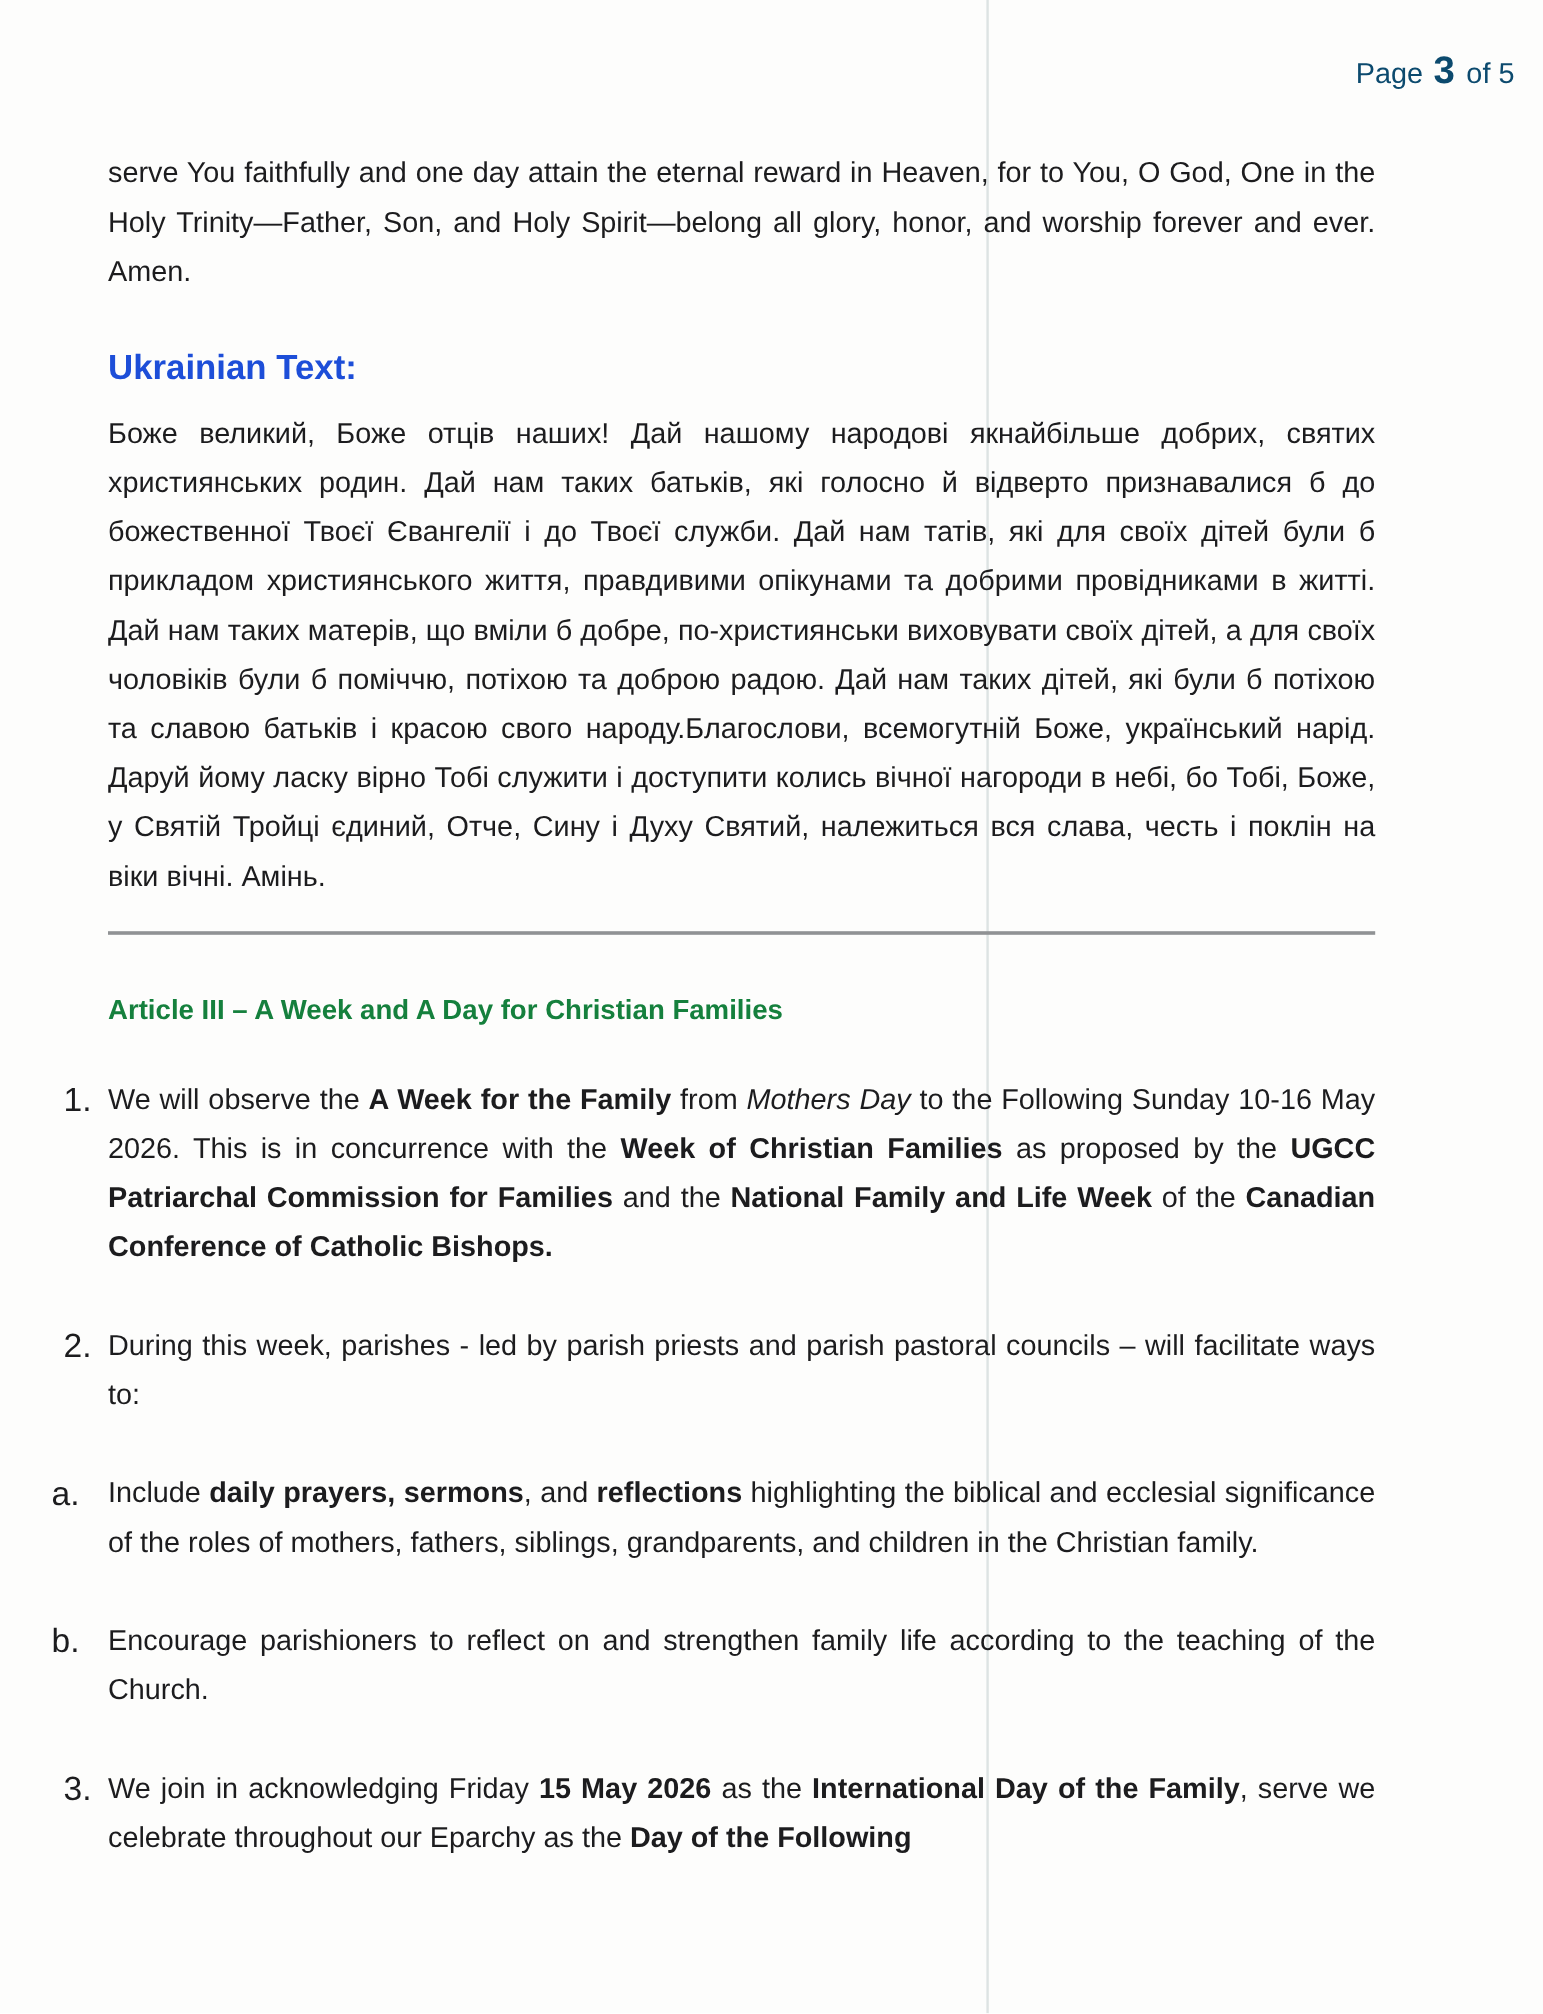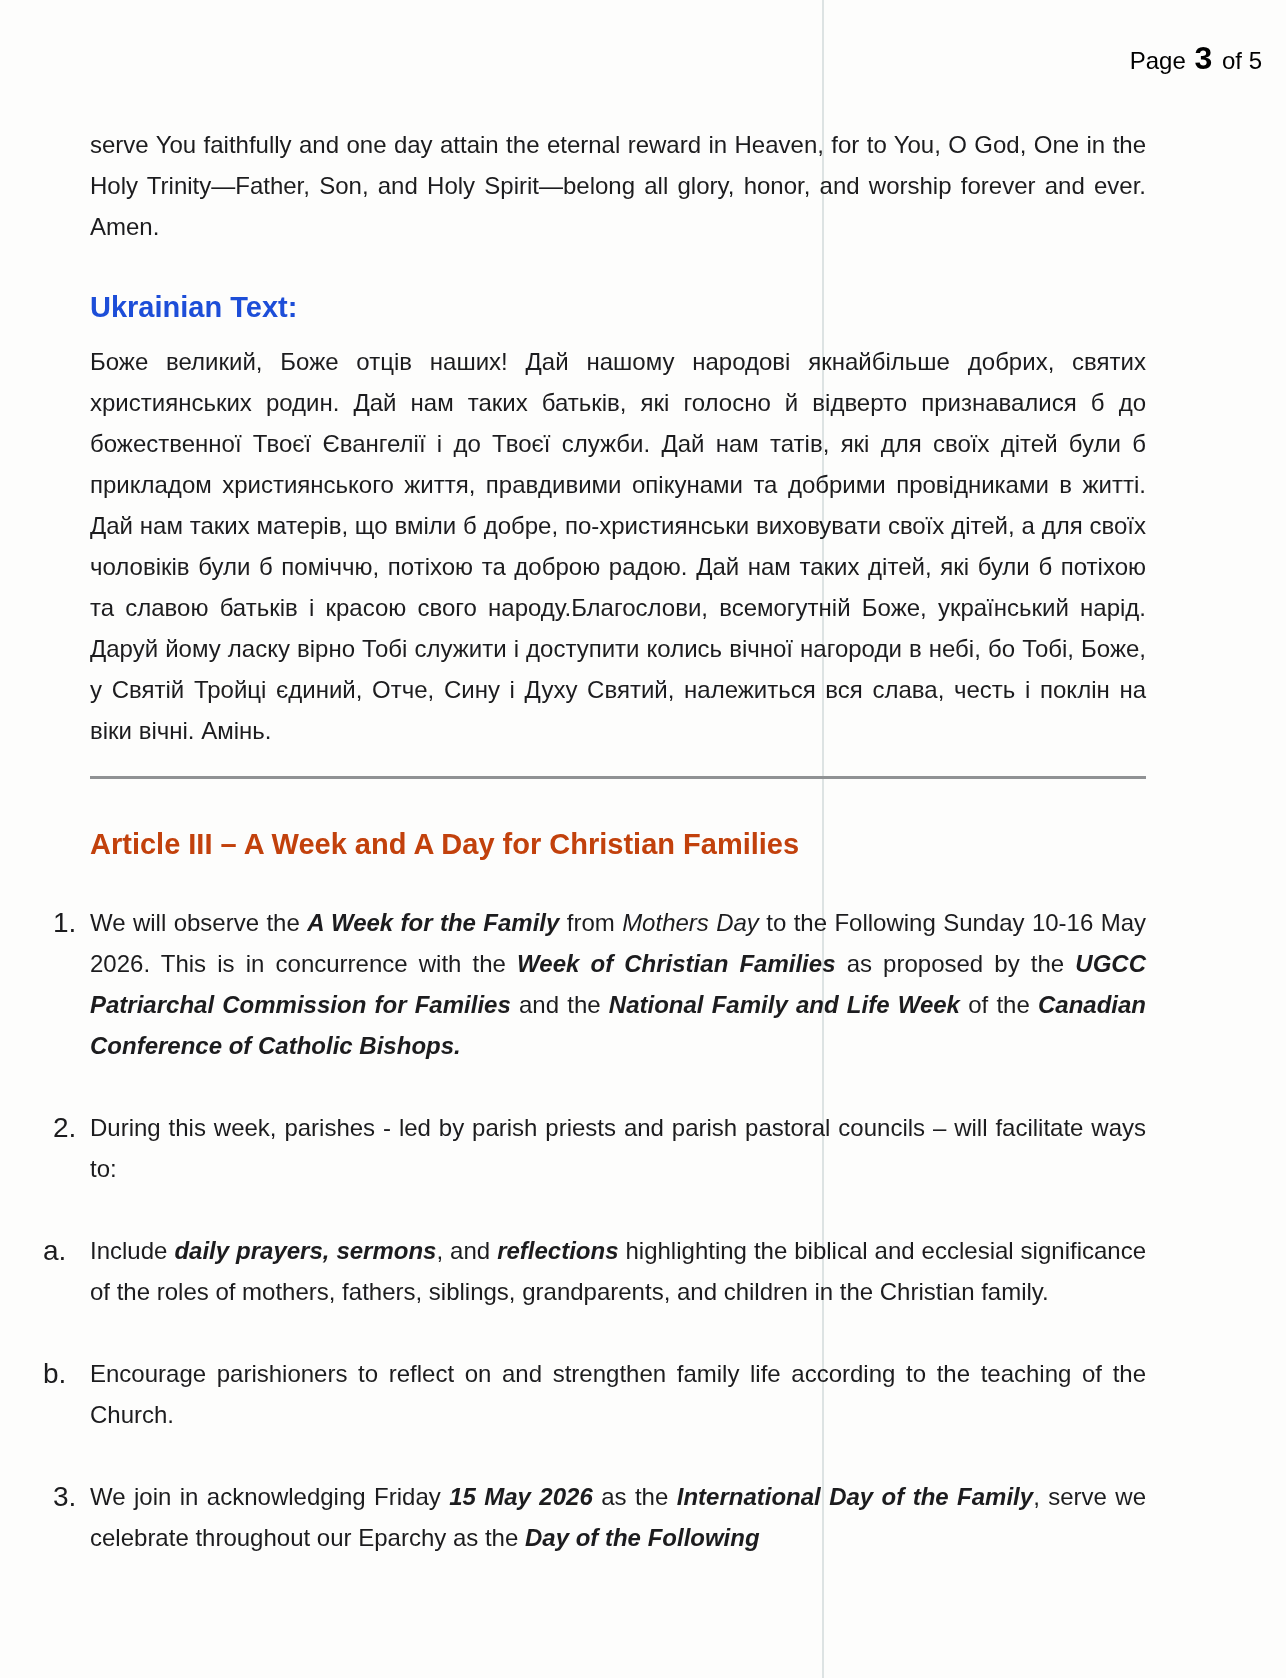--- a/index.html
+++ b/index.html
@@ -24,21 +24,21 @@
     width: 2px;
     height: 1678px;
     background: #d7dede;
     opacity: .85;
   }
   .page-header {
     position: absolute;
     top: 40px;
     right: 24px;
     font-size: 24px;
-    color: #000000;
+    color: #0c4a6e;
     white-space: nowrap;
   }
   .page-header .page-num {
     font-weight: bold;
     font-size: 32px;
     letter-spacing: 1px;
     padding: 0 2px;
   }
   .content {
     position: absolute;
@@ -62,40 +62,40 @@
   }
   .ukr-para { margin-top: 17px; }
   .divider {
     border: none;
     height: 3px;
     background: #909294;
     margin: 25px 0 0 0;
   }
   .article-heading {
     margin: 49px 0 0 0;
-    font-size: 29px;
+    font-size: 23px;
     font-weight: bold;
-    color: #c2410c;
+    color: #15803d;
   }
   .article-list { margin-top: 2px; }
   .li {
     position: relative;
     margin-top: 41px;
   }
   .li .marker {
     position: absolute;
     top: 0;
     font-size: 28px;
     line-height: 41px;
     color: #1c1c1e;
   }
   .li.num .marker { left: -37px; }
   .li.alpha .marker { left: -47px; }
   .li .li-text { margin: 0; }
-  .b { font-weight: bold; font-style: italic; }
+  .b { font-weight: bold; }
   .i { font-style: italic; }
 </style>
 </head>
 <body>
 
 <div class="page">
 
   <div class="fold-line"></div>
 
   <div class="page-header">

